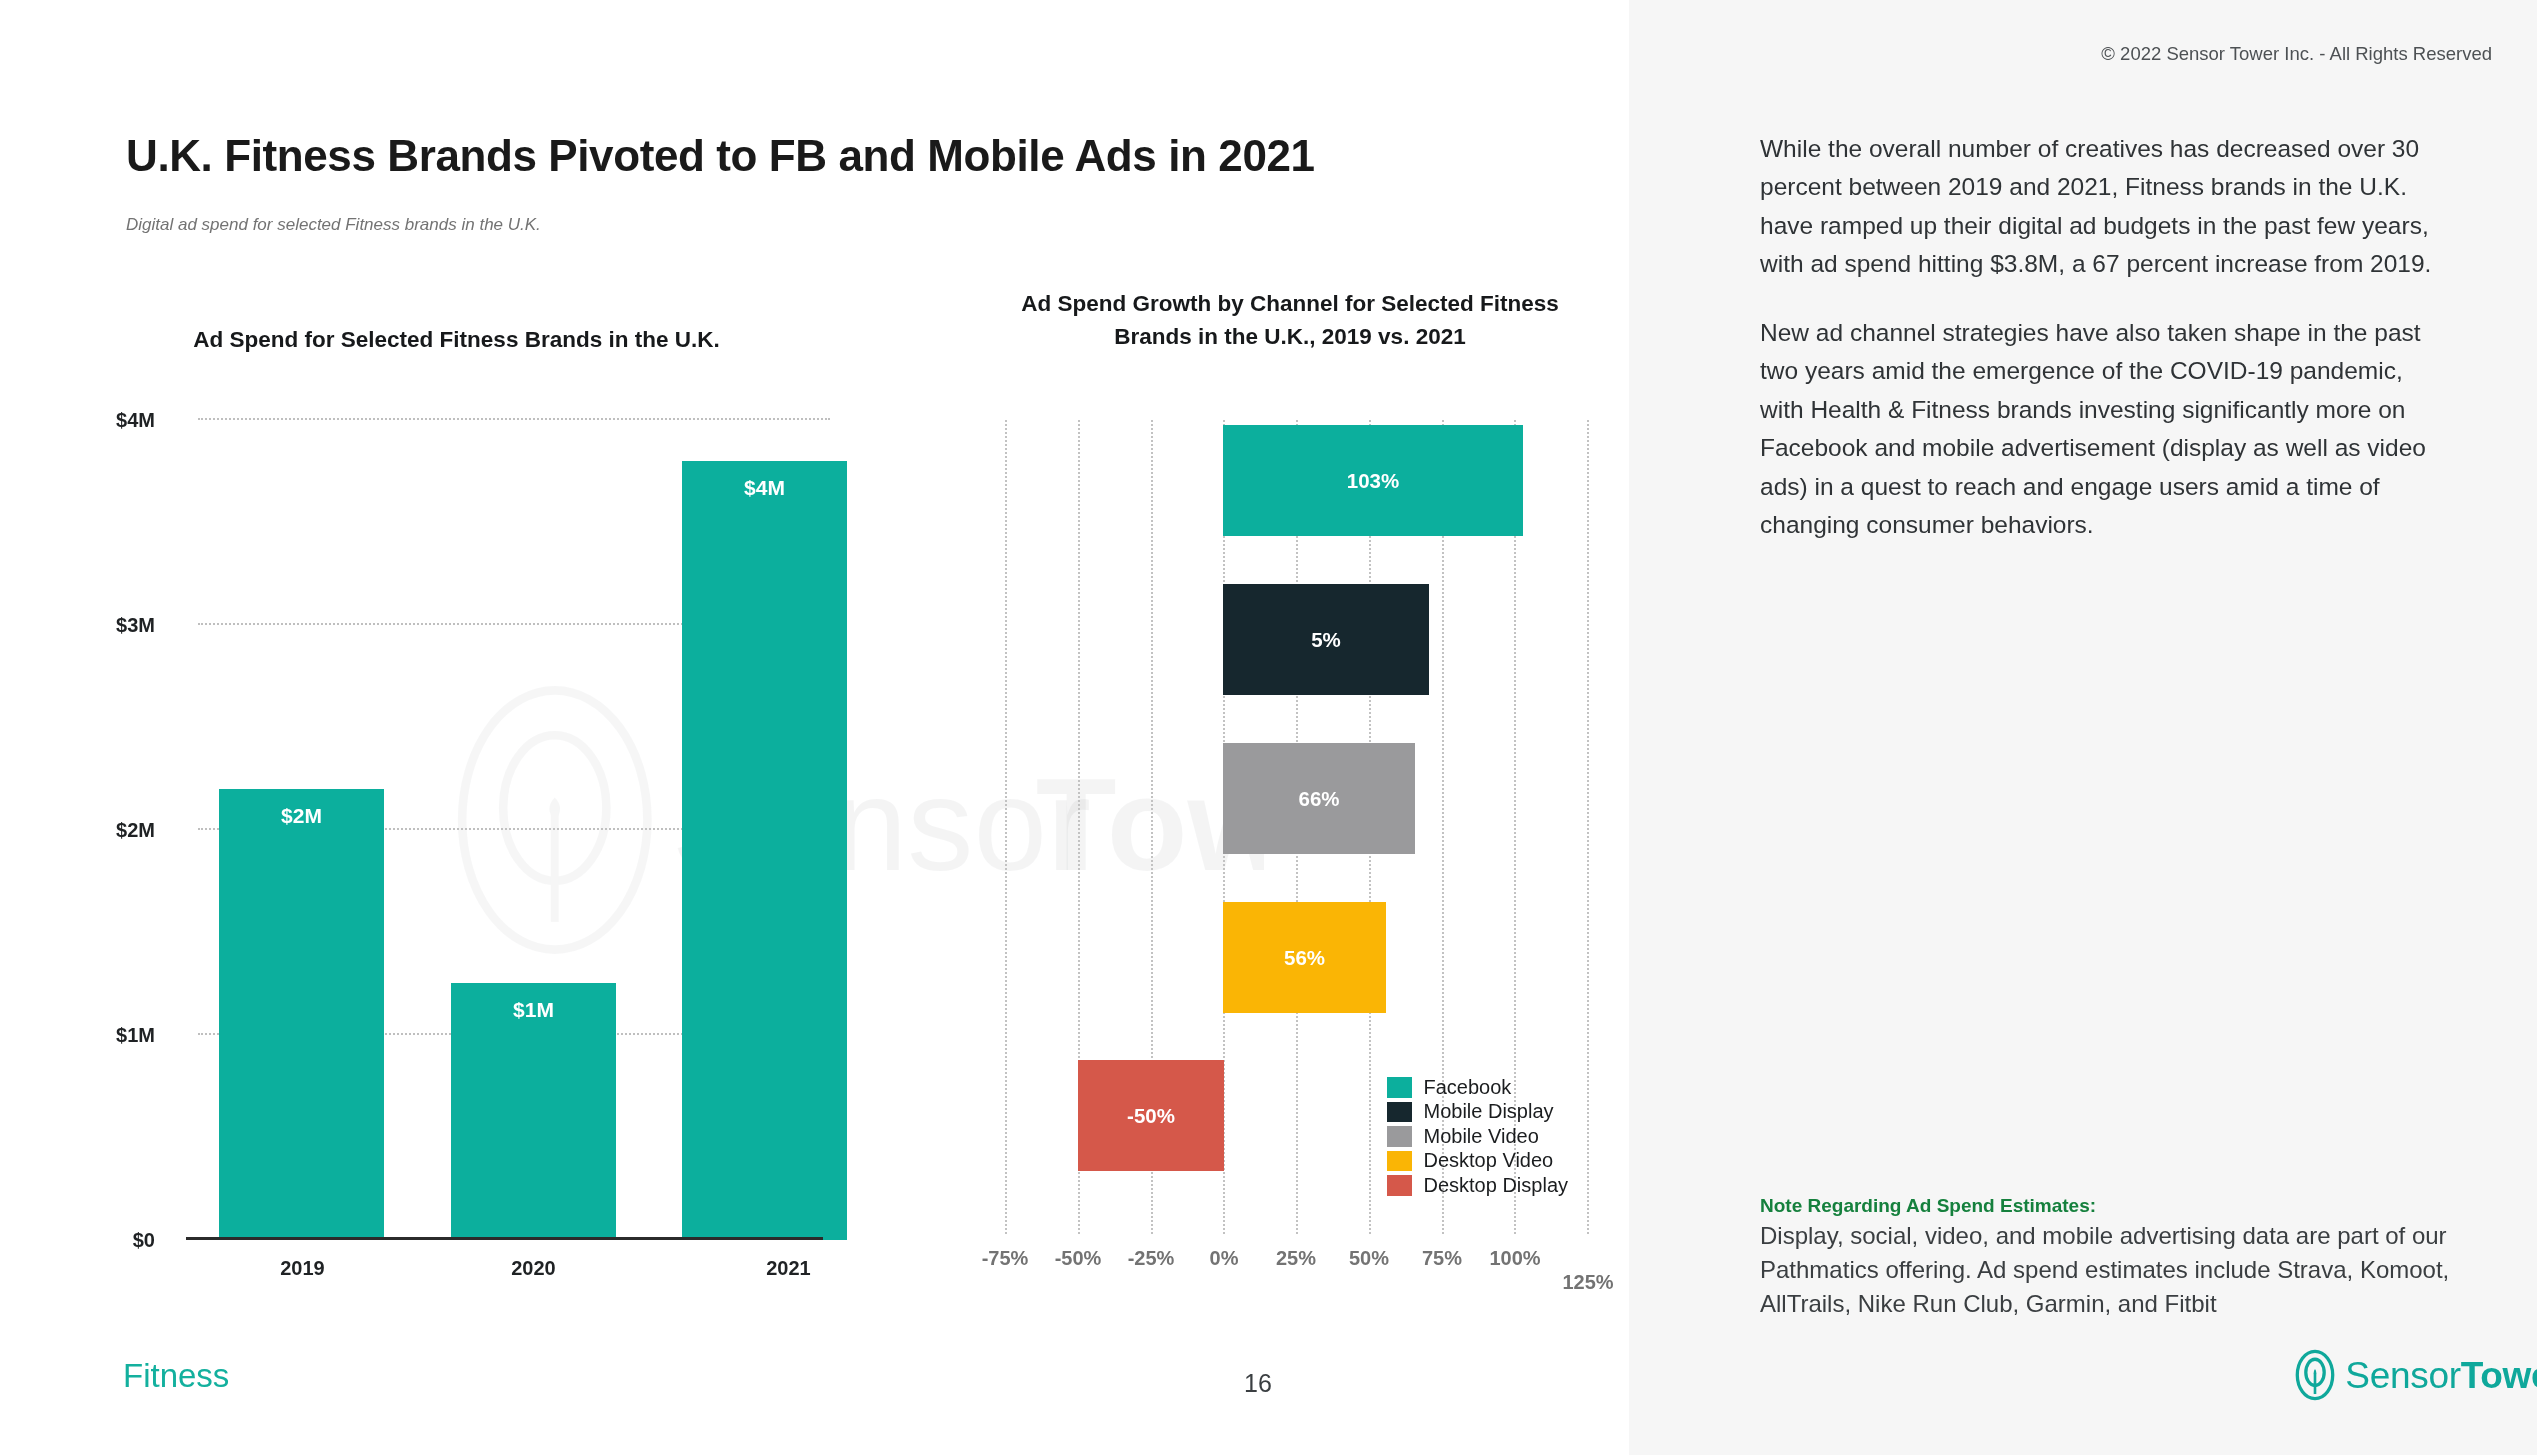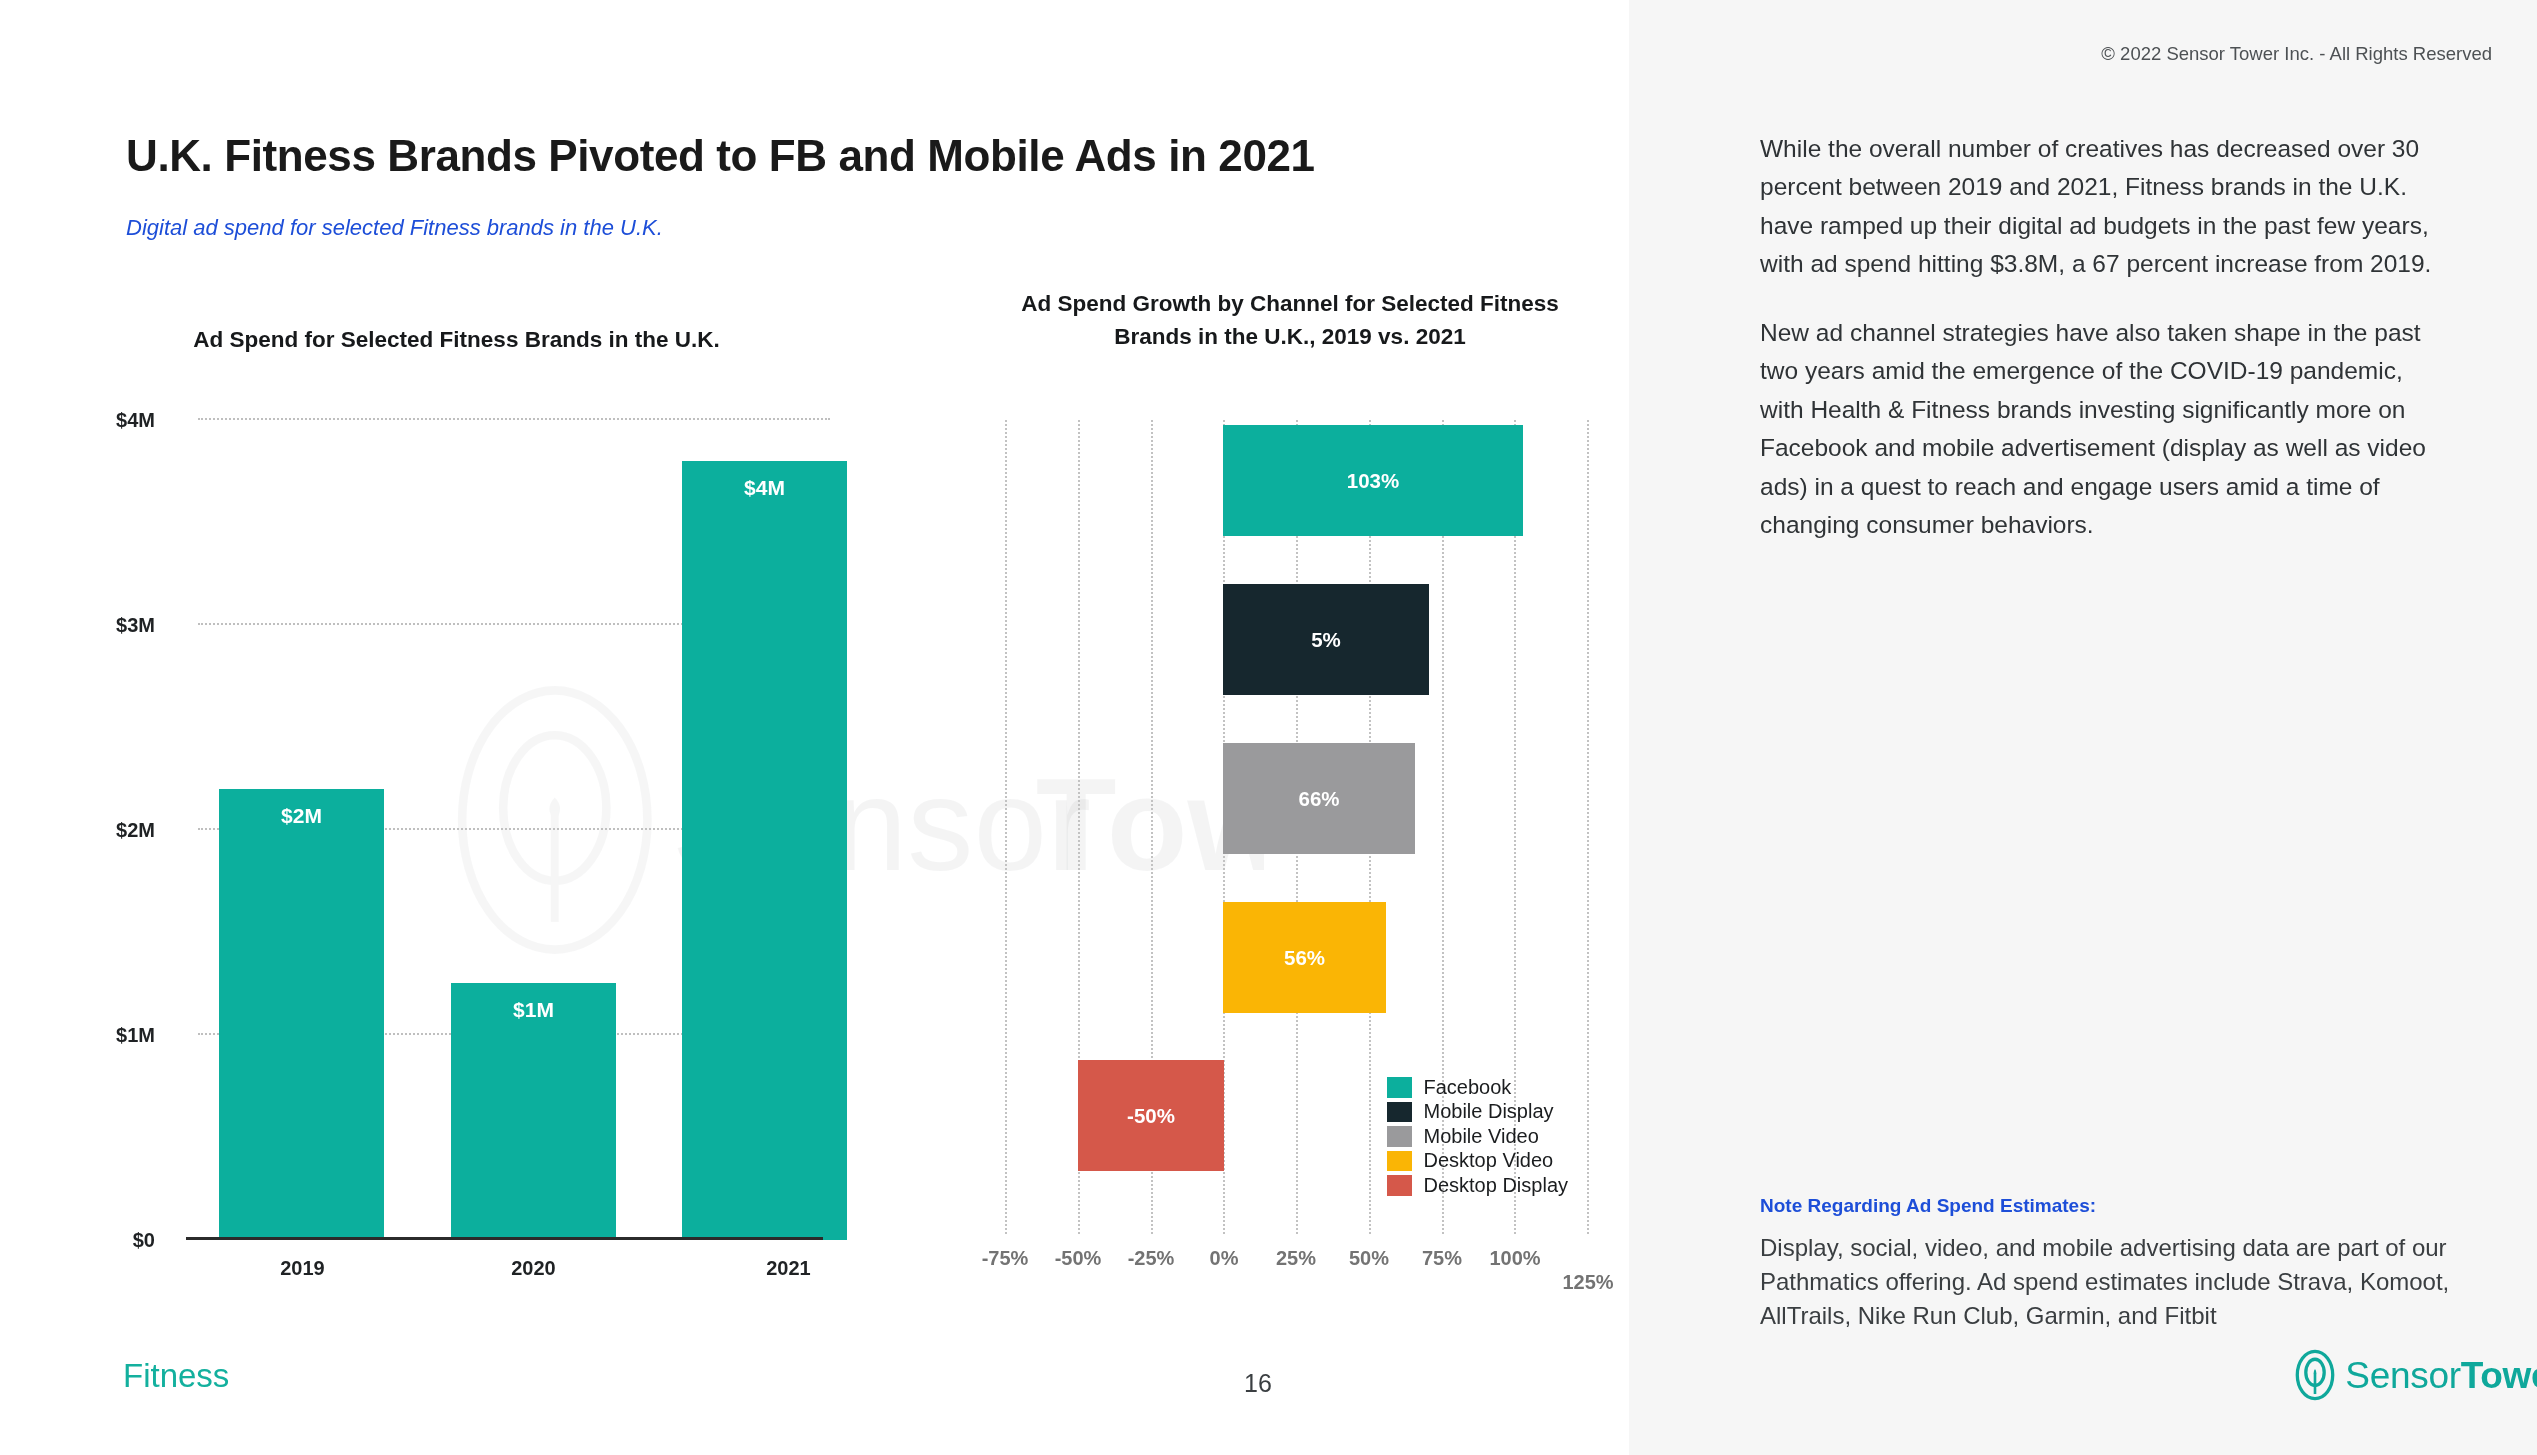--- a/index.html
+++ b/index.html
@@ -14,21 +14,21 @@
   
   .left-panel { position: absolute; left: 0; top: 0; width: 1629px; height: 1455px; background:#fff; }
 
   .slide-title {
     position: absolute; left: 126px; top: 131px;
     font-size: 44px; font-weight: 700; color: #1a1a1a;
     letter-spacing: -0.4px; white-space: nowrap;
   }
   .slide-subtitle {
     position: absolute; left: 126px; top: 215px;
-    font-size: 22px; font-style: italic; color: #1d4ed8; white-space: nowrap;
+    font-size: 17px; font-style: italic; color: #737373; white-space: nowrap;
   }
 
   
   .watermark {
     position: absolute; left: 437px; top: 681px;
     width: 827px; height: 278px;
     opacity: 1; pointer-events: none; z-index: 1;
   }
 
   
@@ -89,21 +89,21 @@
     position: absolute; right: 46px; top: 43px;
     font-size: 18.5px; color: #4d5154; white-space: nowrap;
   }
   .body-copy {
     position: absolute; left: 131px; top: 130px; width: 681px;
     font-size: 24.5px; line-height: 1.57; color: #2f3336;
   }
   .body-copy p + p { margin-top: 30px; }
 
   .note-block { position: absolute; left: 131px; top: 1195px; width: 701px; }
-  .note-head { font-size: 19px; font-weight: 700; color: #1d4ed8; margin-bottom: 14px; }
+  .note-head { font-size: 19px; font-weight: 700; color: #15803d; margin-bottom: 2px; }
   .note-body { font-size: 24px; line-height: 1.42; color: #3a3e41; }
 
   .st-logo { position: absolute; left: 665px; top: 1349px; display: flex; align-items: center; }
   .st-logo-text { font-size: 37px; color: #0FA89B; letter-spacing: -0.3px; margin-left: 9.3px; }
   .st-logo-text b { font-weight: 700; }
 </style>
 </head>
 <body>
 
 <div class="slide">

